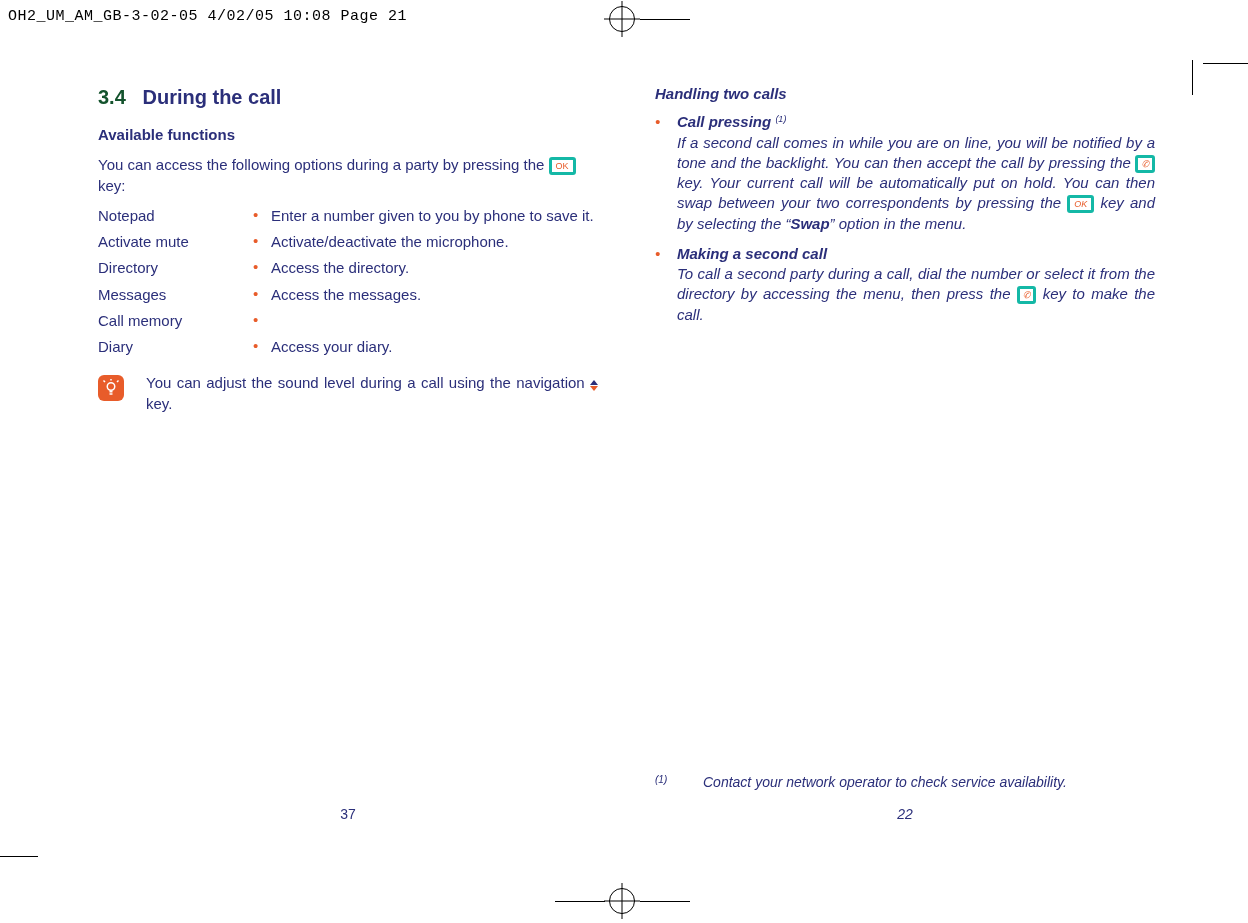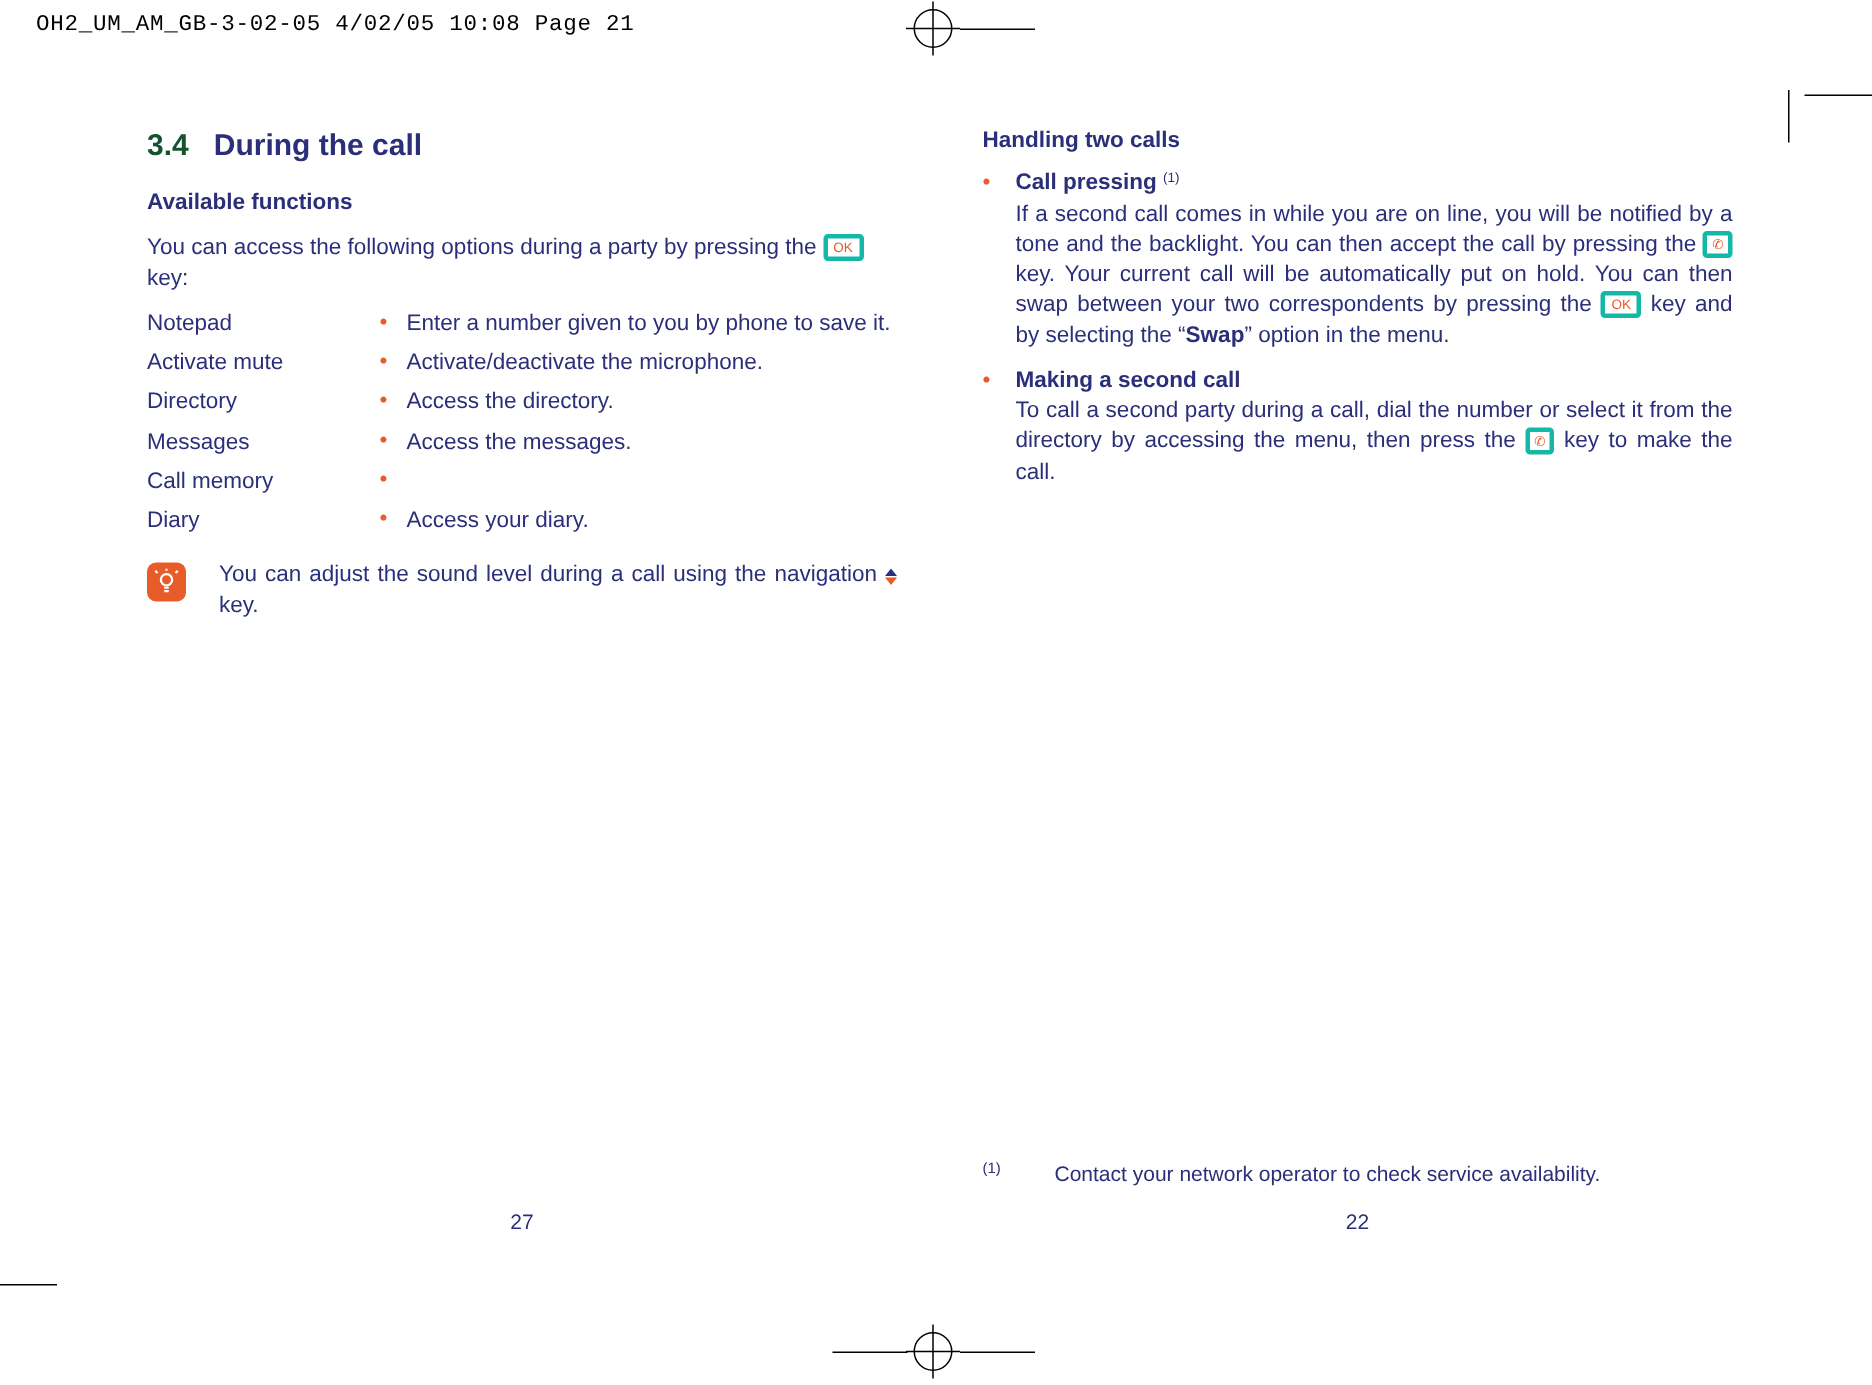--- a/index.html
+++ b/index.html
@@ -6,21 +6,21 @@
   html, body { width: 1248px; height: 923px; background: #fff; font-family: Verdana, Geneva, sans-serif; }
   body { position: relative; }
 
   
   .crop { position: absolute; background: #000; }
   .crop.h { height: 1px; width: 40px; }
   .crop.v { width: 1px; height: 40px; }
 
   .header-line {
     position: absolute;
-    top: 8px; left: 24px;
+    top: 8px; left: 8px;
     font-family: "Courier New", monospace;
     font-size: 15px;
     letter-spacing: 0.5px;
     color: #000;
   }
 
   .reg-circle {
     position: absolute;
     width: 26px; height: 26px;
     border: 1px solid #000;
@@ -180,24 +180,24 @@
         <line x1="10" y1="20" x2="14" y2="20"></line>
       </svg>
     </div>
     <div class="tip-text">
       <span>You can adjust the sound level during a call using the navigation </span>
       <span class="nav-icon"><span class="up"></span><span class="dn"></span></span>
       <span> key.</span>
     </div>
   </div>
 
-  <div class="pagenum">27</div>
+  <div class="pagenum">37</div>
 </div>
 
-<div class="page right" style="height:740px;">
+<div class="page right" style="height:740px;font-style:italic;">
   <div class="subhead" style="margin-top:0;">Handling two calls</div>
 
   <div class="r-bullet">
     <div class="dot">•</div>
     <div class="body">
       <span class="lead">Call pressing </span><span class="sup">(1)</span><br>
       <span>If a second call comes in while you are on line, you will be notified by a tone and the backlight. You can then accept the call by pressing the </span>
       <span class="key-call">✆</span>
       <span> key. Your current call will be automatically put on hold. You can then swap between your two correspondents by pressing the </span>
       <span class="key-ok">OK</span>

